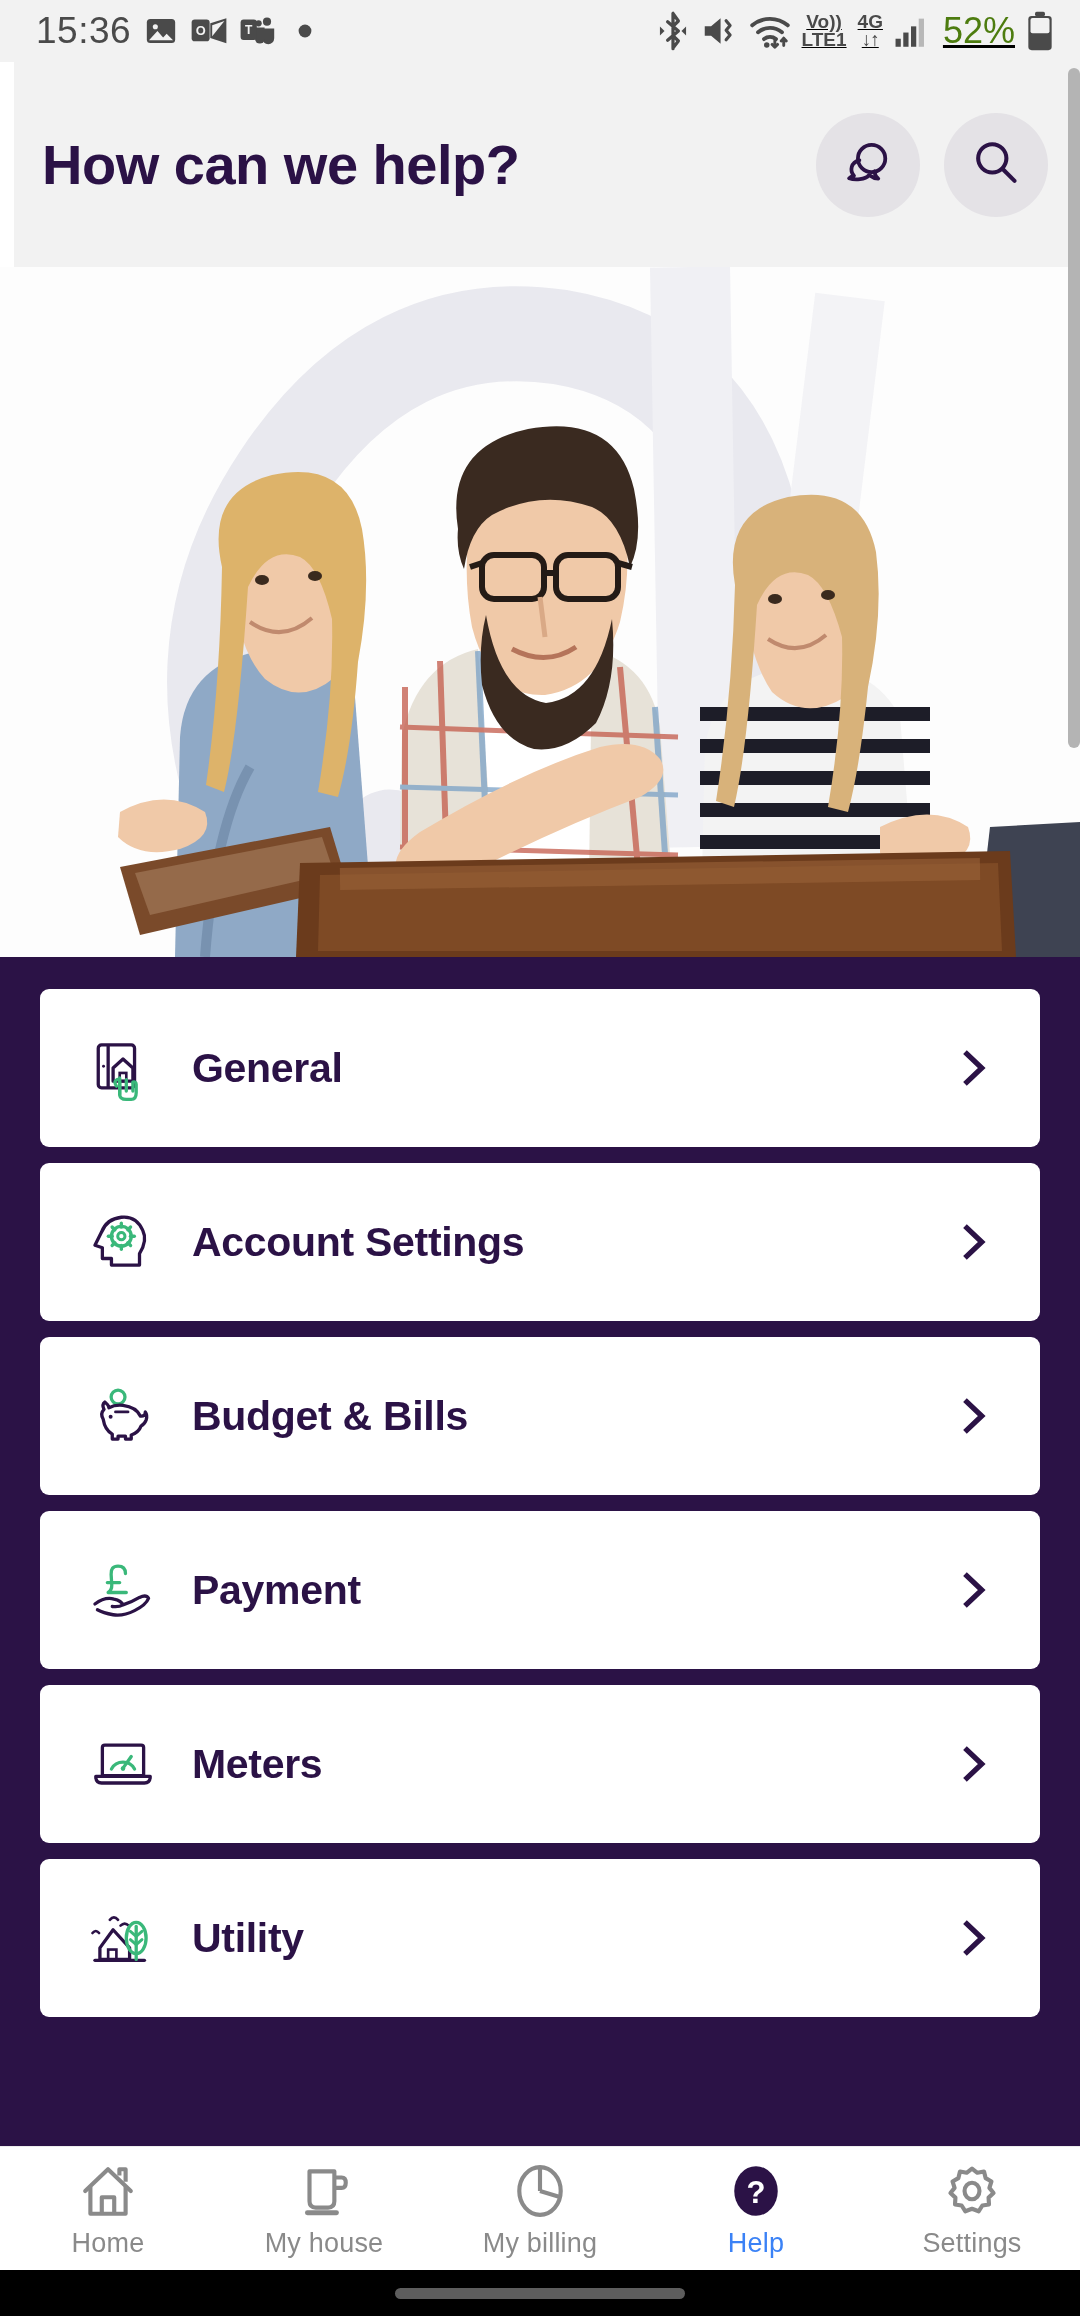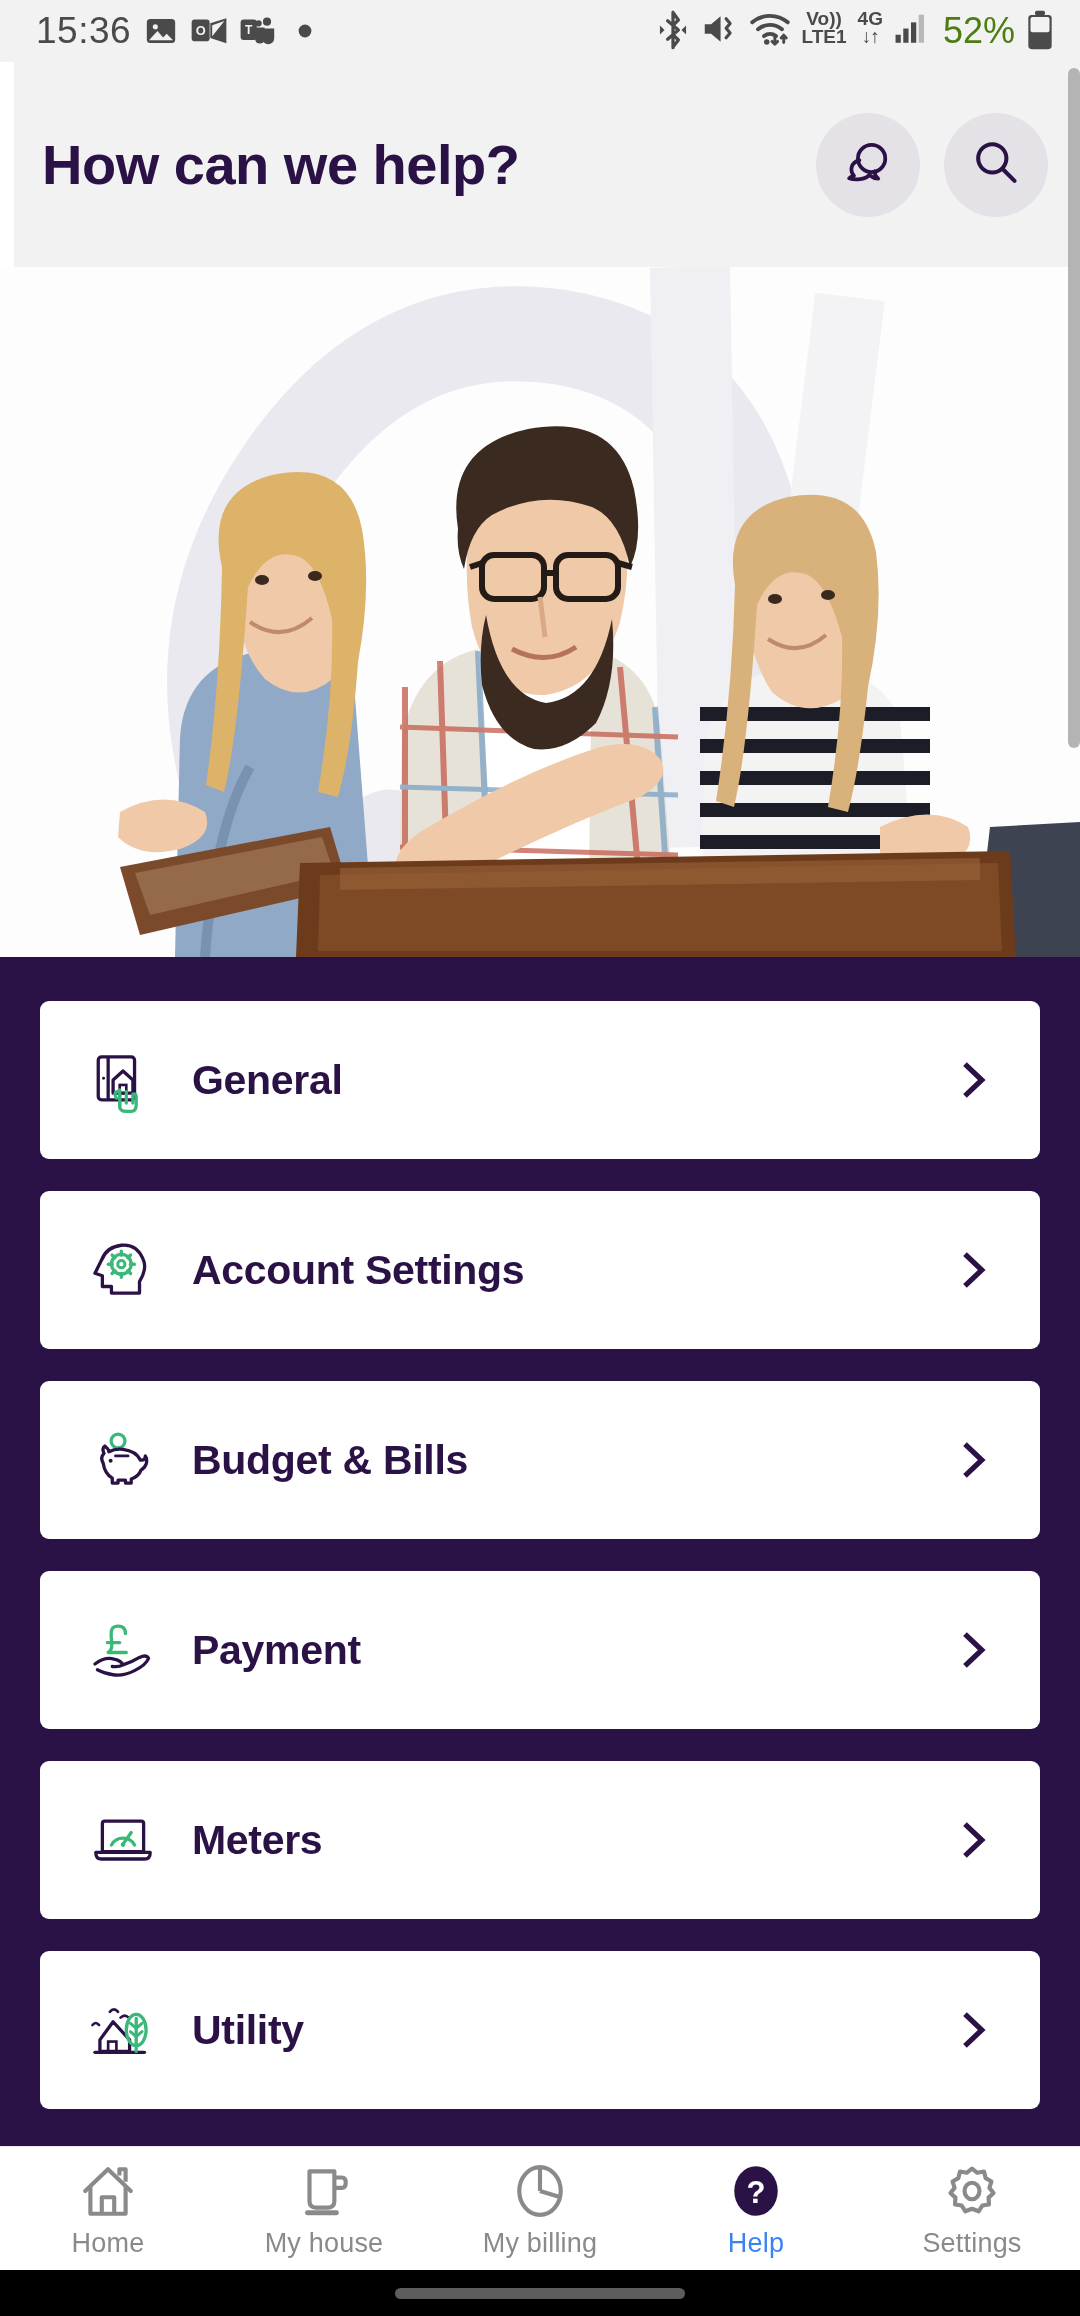--- a/index.html
+++ b/index.html
@@ -23,21 +23,21 @@
     background: #f2f2f2;
     display: flex; align-items: center;
     padding: 0 26px 0 36px;
   }
   #sb-left { display: flex; align-items: center; gap: 13px; }
   #sb-clock {
     font-size: 37px; color: #4a4a4a; letter-spacing: .5px;
     font-family: Liberation Sans, sans-serif;
   }
   .sb-ico { display: inline-flex; align-items: center; justify-content: center; }
-  #sb-right { margin-left: auto; display: flex; align-items: flex-start; gap: 11px; }
+  #sb-right { margin-left: auto; display: flex; align-items: center; gap: 11px; text-decoration: underline; }
   #sb-batt-text { font-size: 36px; color: #4d7c0f; margin-left: 4px; letter-spacing: 0px; }
   .tiny-stack { display: flex; flex-direction: column; align-items: center; line-height: .95; color:#4a4a4a; }
   .tiny-stack .t1 { font-size: 19px; font-weight: bold; }
   .tiny-stack .t2 { font-size: 19px; font-weight: bold; }
 
   
   #appheader {
     position: absolute; top: 62px; left: 14px;
     width: 1080px; height: 205px;
     background: #f2f2f2;
@@ -75,21 +75,21 @@
     position: absolute; top: 957px; left: 0;
     width: 1080px; height: 1189px;
     background: #2b1246;
     padding: 0 40px;
     overflow: hidden;
   }
   #cat-heading {
     font-size: 47px; font-weight: bold; color: #ffffff;
     margin: 58px 0 0 3px; letter-spacing: -0.2px;
   }
-  #cat-list { margin-top: 44px; display: flex; flex-direction: column; gap: 32px; }
+  #cat-list { margin-top: 32px; display: flex; flex-direction: column; gap: 16px; }
   .cat-card {
     height: 158px; background: #ffffff; border-radius: 9px;
     display: flex; align-items: center;
     padding: 0 46px 0 50px;
   }
   .cat-icon { width: 66px; height: 66px; flex: 0 0 66px; display:flex; align-items:center; justify-content:center; }
   .cat-label {
     font-size: 41px; font-weight: bold; color: #2b1246;
     margin-left: 36px; letter-spacing: -0.3px;
   }

